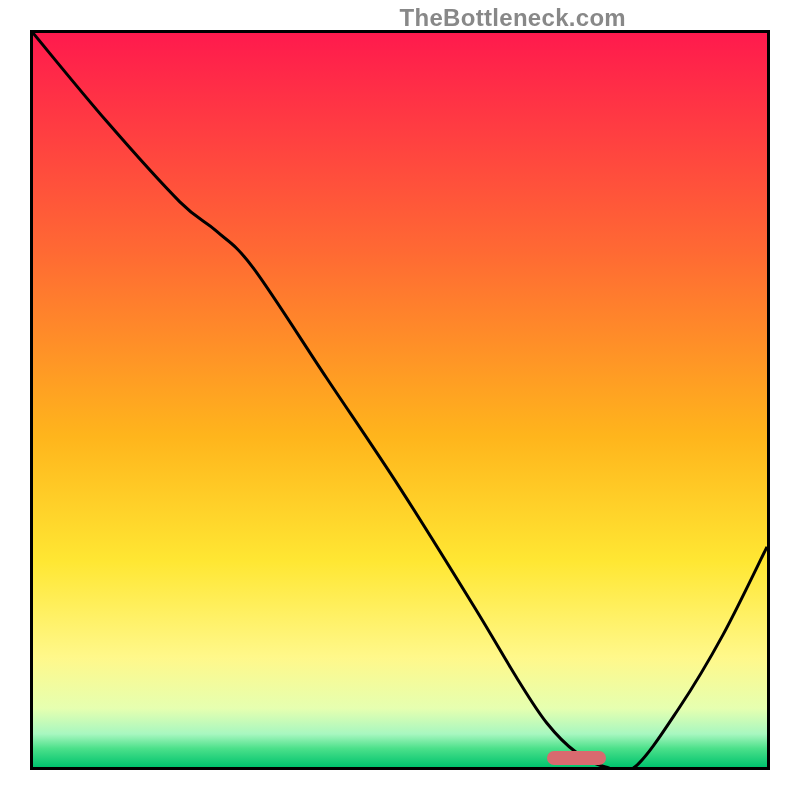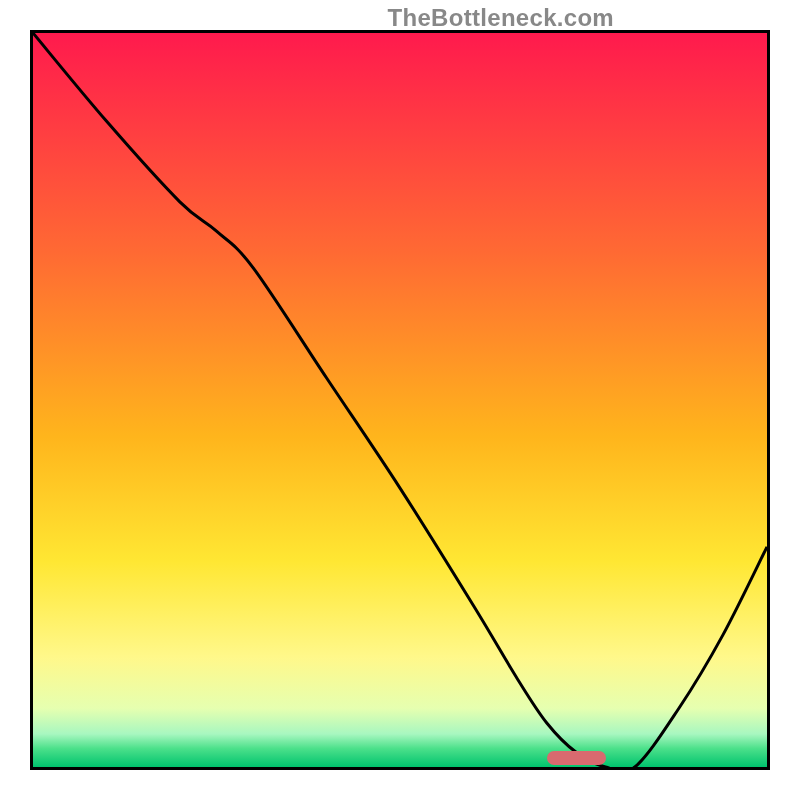--- a/index.html
+++ b/index.html
@@ -7,20 +7,21 @@
     padding: 0;
     width: 800px;
     height: 800px;
     background: #ffffff;
     font-family: Arial, Helvetica, sans-serif;
   }
   .stage {
     position: relative;
     width: 644px;
     height: 800px;
+    padding-left: 12px;
   }
   .plot-area {
     position: absolute;
     left: 30px;
     top: 30px;
     width: 740px;
     height: 740px;
     border: 3px solid #000;
     box-sizing: border-box;
     overflow: hidden;

